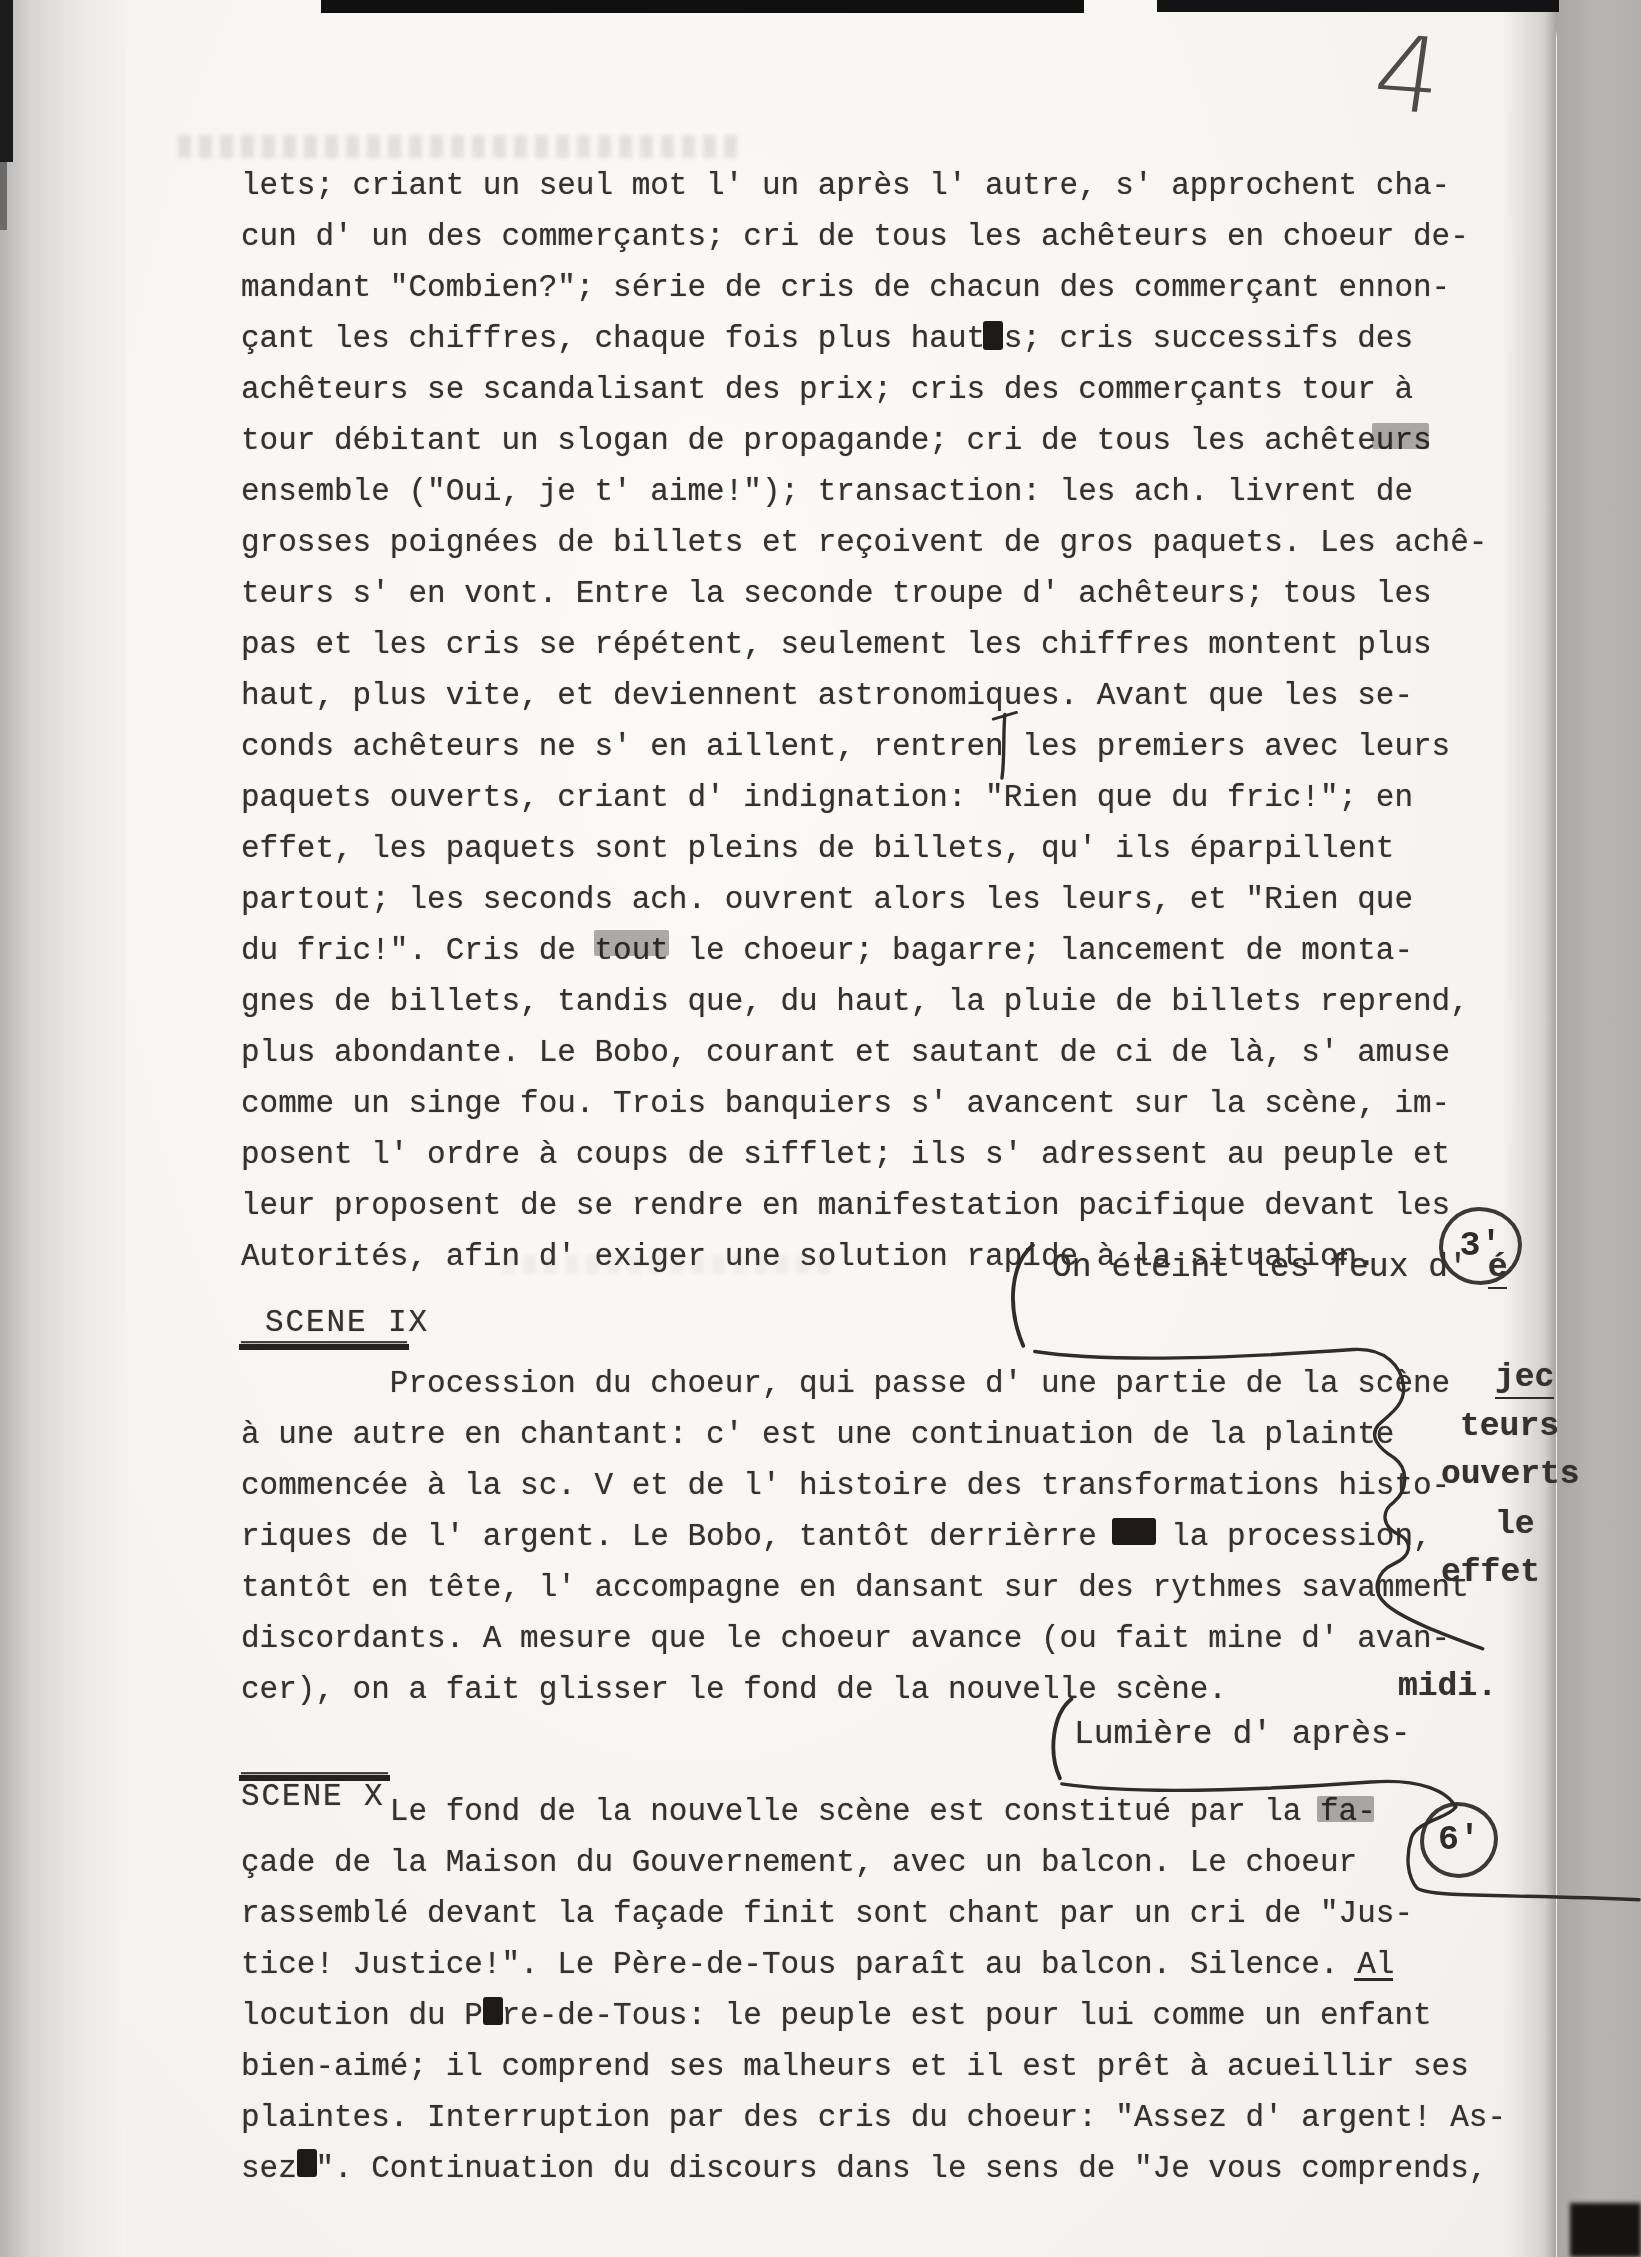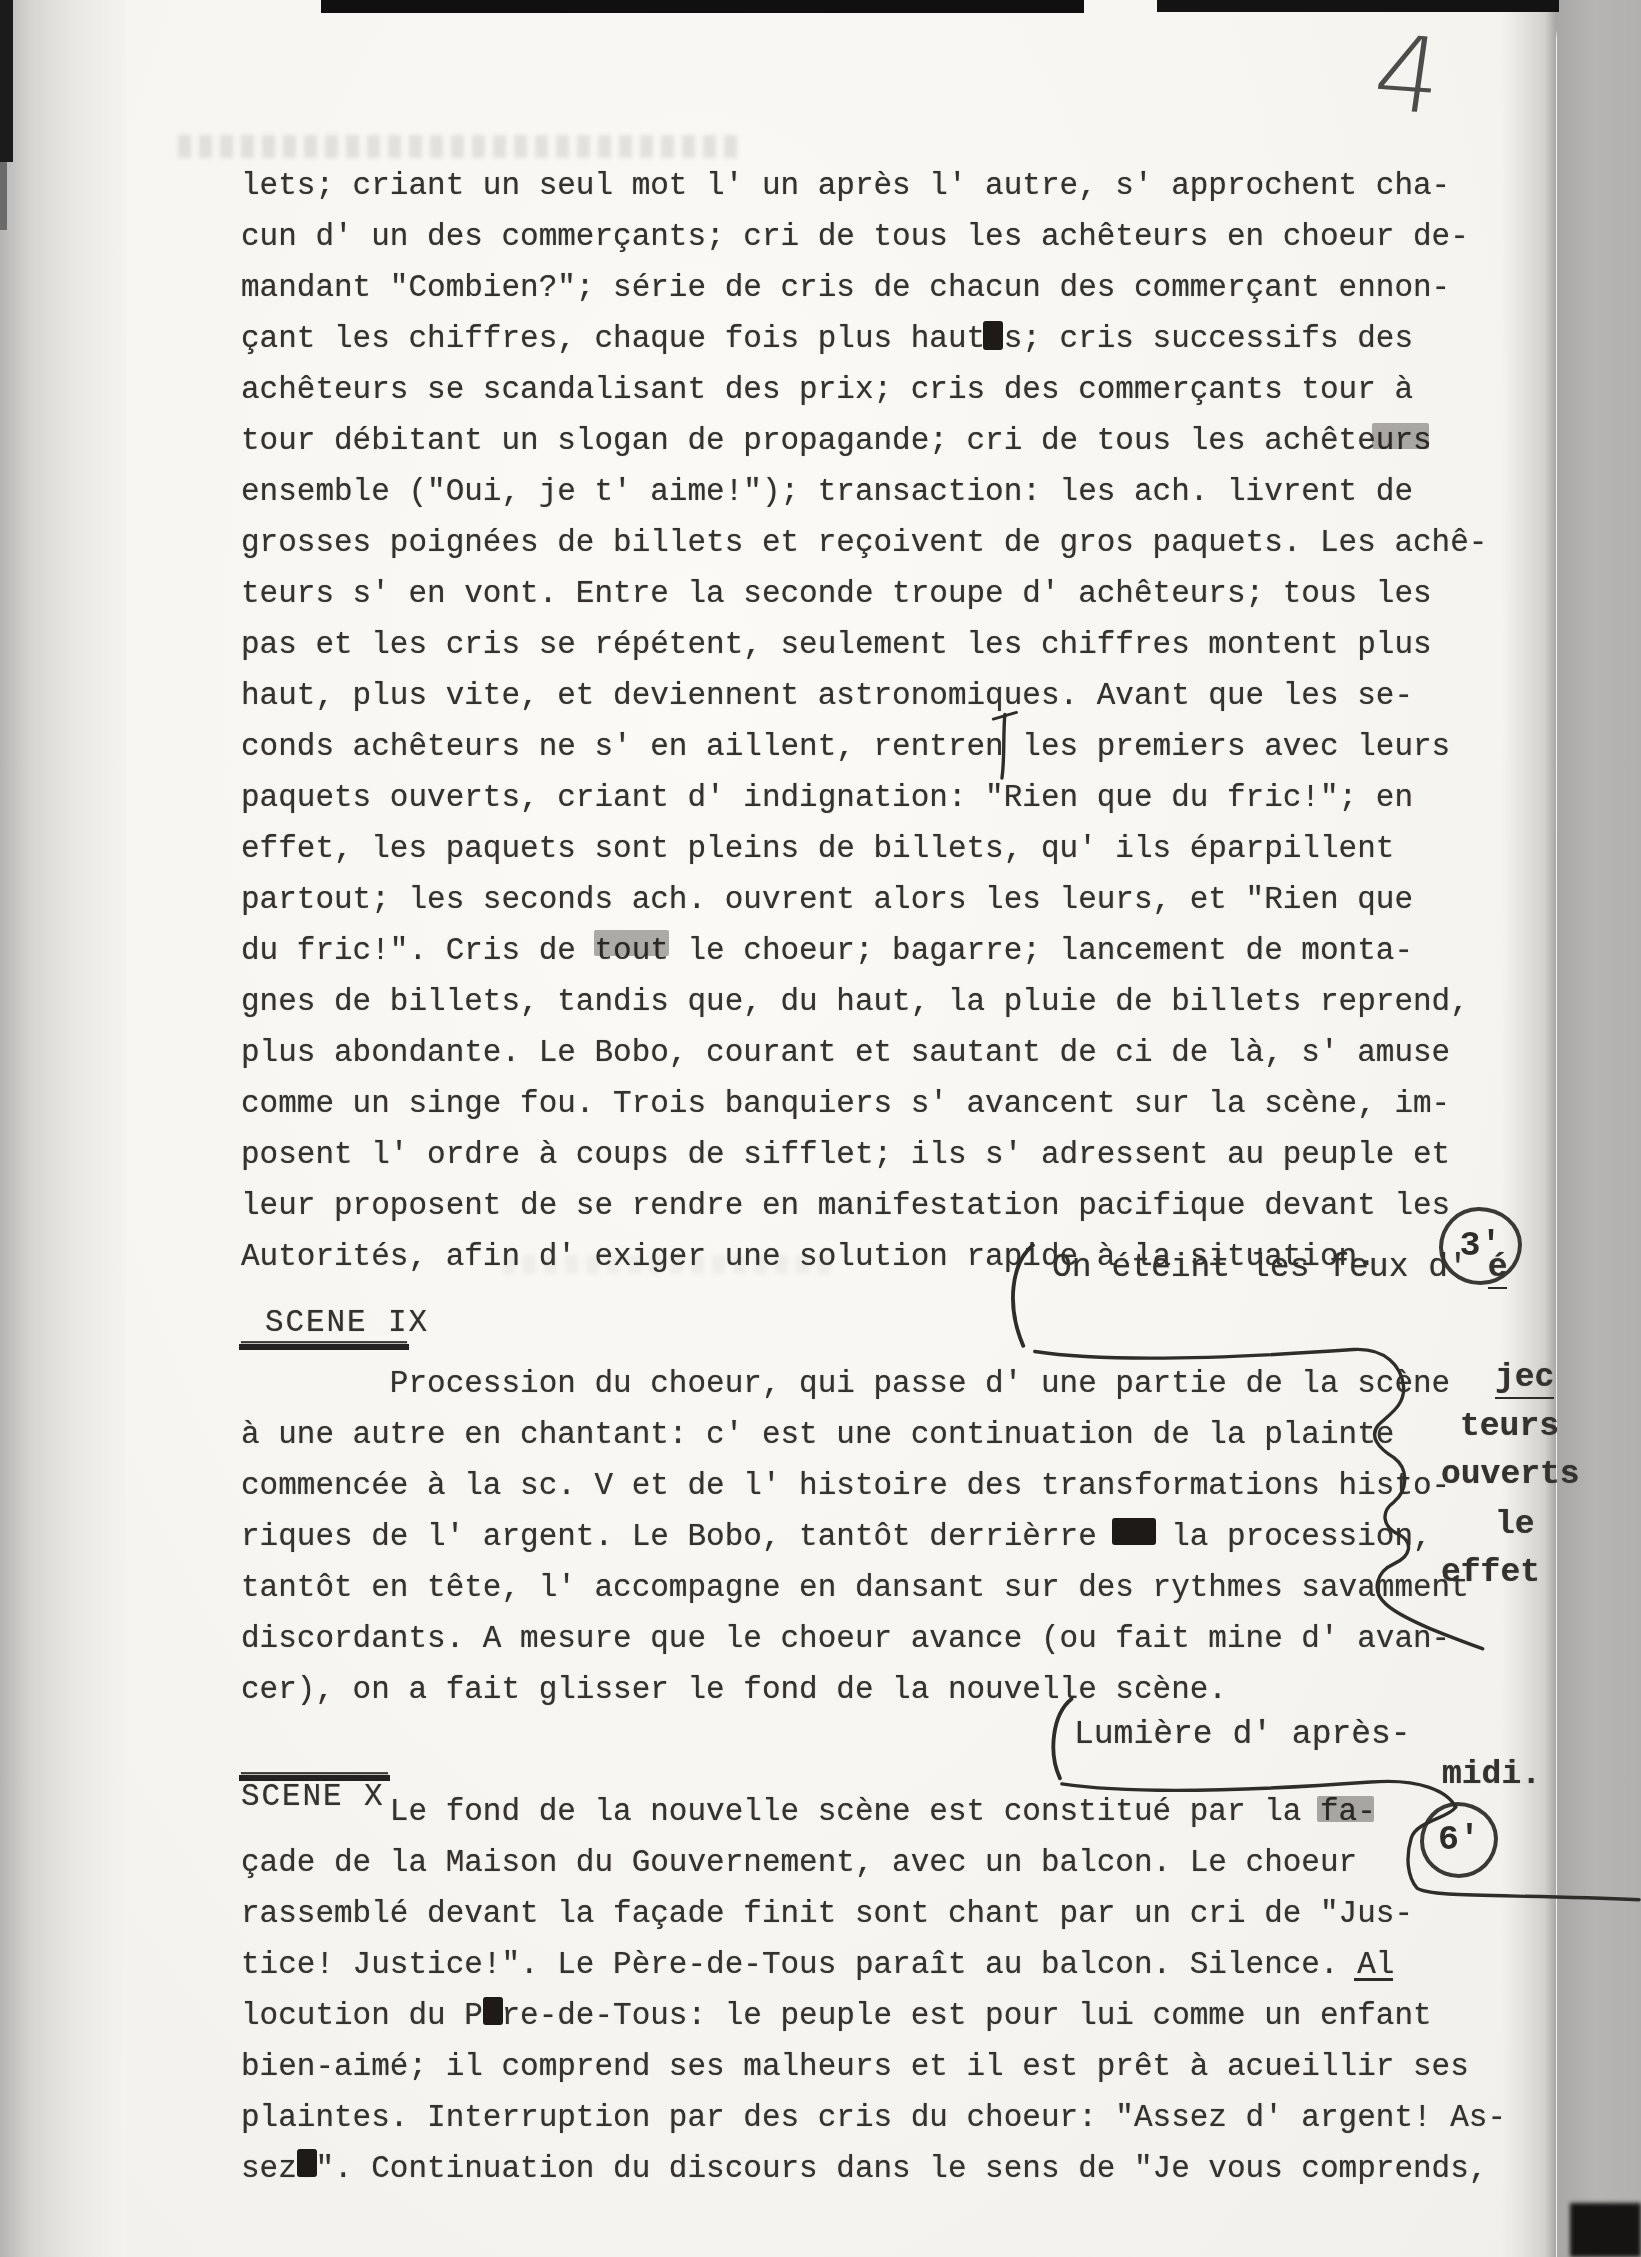--- a/index.html
+++ b/index.html
@@ -80,21 +80,21 @@
   <div class="type note b" style="left:1495px;top:1506px;">le</div>
   <div class="type note b" style="left:1441px;top:1554px;">effet</div>
 
   <div class="type heading" style="left:241px;top:1305px;margin-left:24px;">SCENE IX</div>
   <div class="hbar" style="left:239px;top:1344px;width:170px;"></div>
   <div class="type tcol" style="left:241px;top:1358px;"><div class="tl">        Procession du choeur, qui passe d' une partie de la scène</div><div class="tl">à une autre en chantant: c' est une continuation de la plainte</div><div class="tl">commencée à la sc. V et de l' histoire des transformations histo-</div><div class="tl">riques de l' argent. Le Bobo, tantôt derrièrre    la procession,</div><div class="tl">tantôt en tête, l' accompagne en dansant sur des rythmes savamment</div><div class="tl">discordants. A mesure que le choeur avance (ou fait mine d' avan-</div><div class="tl">cer), on a fait glisser le fond de la nouvelle scène.</div></div>
 
   <div class="type heading" style="left:241px;top:1736px;margin-top:43px;">SCENE X</div>
   <div class="hbar" style="left:239px;top:1775px;width:151px;"></div>
   <div class="type note" style="left:1074px;top:1716px;">Lumière d' après-</div>
-  <div class="type note b" style="left:1398px;top:1756px;margin-left:44px;">midi.</div>
+  <div class="type note b" style="left:1398px;top:1668px;">midi.</div>
   <div class="circle" style="left:1420px;top:1802px;width:70px;height:68px;">
     <span>6'</span>
   </div>
   <div class="type tcol" style="left:241px;top:1786px;"><div class="tl">        Le fond de la nouvelle scène est constitué par la fa-</div><div class="tl">çade de la Maison du Gouvernement, avec un balcon. Le choeur</div><div class="tl">rassemblé devant la façade finit sont chant par un cri de "Jus-</div><div class="tl">tice! Justice!". Le Père-de-Tous paraît au balcon. Silence. Al</div><div class="tl">locution du Père-de-Tous: le peuple est pour lui comme un enfant</div><div class="tl">bien-aimé; il comprend ses malheurs et il est prêt à acueillir ses</div><div class="tl">plaintes. Interruption par des cris du choeur: "Assez d' argent! As-</div><div class="tl">sez!". Continuation du discours dans le sens de "Je vous comprends,</div></div>
 
   <div class="ul" style="left:1354px;top:1978px;width:39px;"></div>
 
   <div class="blot" style="left:983px;top:321px;width:20px;height:29px;"></div>
   <div class="dk" style="left:1372px;top:423px;width:57px;height:26px;"></div>
   <div class="dk" style="left:594px;top:930px;width:75px;height:26px;"></div>

